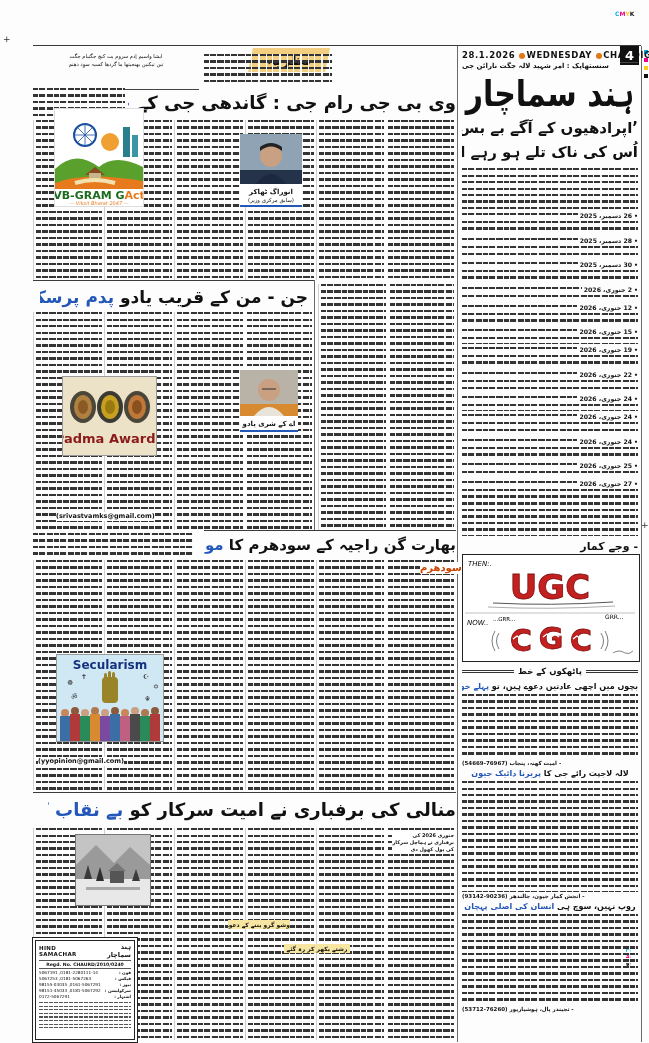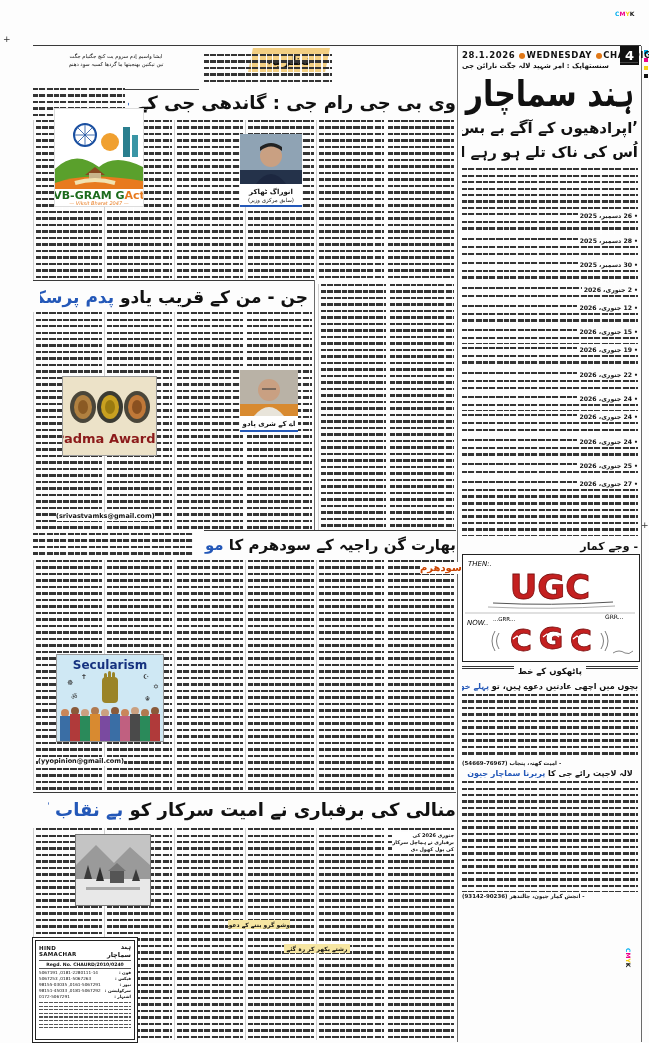--- a/index.html
+++ b/index.html
@@ -31,21 +31,21 @@
   .founder{font-size:7px;font-weight:bold;direction:rtl;display:flex;gap:11px;}
   .founder .line{flex:1;height:1px;background:#444;}
   .masthead{font-weight:bold;font-size:30px;text-align:center;transform:scaleY(1.2);
             transform-origin:top;letter-spacing:1px;direction:rtl;}
   .rhl{font-weight:bold;font-size:15px;text-align:center;direction:rtl;white-space:nowrap;overflow:hidden;}
   .bullet{direction:rtl;margin-bottom:2.5px;}
   .bhead{display:flex;align-items:center;gap:2px;font-size:6.2px;font-weight:bold;line-height:8px;}
   .bhead .fill{flex:1;height:5.5px;}
   .btail{margin-top:1px;}
   .byline{font-weight:bold;font-size:11px;direction:rtl;text-align:right;}
-  .sec-title{display:flex;align-items:flex-start;gap:4px;}
+  .sec-title{display:flex;align-items:center;gap:4px;}
   .sec-title .dbl{flex:1;border-top:3px double #333;}
   .sec-title .t{font-weight:bold;font-size:8.5px;direction:rtl;}
   .ltitle{font-weight:bold;font-size:8px;text-align:center;direction:rtl;white-space:nowrap;overflow:hidden;line-height:14px;}
   .lsign{font-size:5.5px;font-weight:bold;direction:rtl;text-align:left;line-height:8px;}
   .caption-card{background:#fff;}
   .caption-card .cap{font-size:7px;font-weight:bold;text-align:center;direction:rtl;line-height:9px;}
   .caption-card .cap2{font-size:5.5px;text-align:center;direction:rtl;line-height:7px;}
   .caption-card .bar{height:2px;background:#2458b8;margin-top:1px;}
   .email{font-size:6.5px;font-weight:bold;background:#fff;line-height:9px;}
   .subhead{background:#f6e6a2;font-size:6px;font-weight:bold;direction:rtl;text-align:center;
@@ -520,19 +520,24 @@
     <span class="t">پاٹھکوں کے خط</span>
     <span class="dbl"></span>
   </div>
   <div class="abs" id="letters" style="left:462px;top:680px;width:176px;">
       <div>
         <div class="ltitle"><span>بچوں میں اچھی عادتیں دعوے ہیں، تو</span> <span class="blue">پہلے خود اپنائیں</span></div>
         <div class="tx" style="height: 65px;"></div>
         <div class="lsign">- امیت کھنہ، پنجاب (76967-54669)</div>
       </div>
       <div>
-        <div class="ltitle"><span>لالہ لاجپت رائے جی کا</span> <span class="blue">پریرنا سماچار جیون</span></div>
+        <div class="ltitle"><span>لالہ لاجپت رائے جی کا</span> <span class="blue">پریرنا دائیک جیون</span></div>
         <div class="tx" style="height: 110.5px;"></div>
         <div class="lsign">- انجش کمار جیون، جالندھر (90236-93142)</div>
       </div>
+      <div>
+        <div class="ltitle"><span>روپ نہیں، سوچ ہی</span> <span class="blue">انسان کی اصلی پہچان</span></div>
+        <div class="tx" style="height: 91px;"></div>
+        <div class="lsign">- تجیندر پال، ہوشیارپور (76260-53712)</div>
+      </div>
     </div>
 
 </div>
 
 </body></html>

